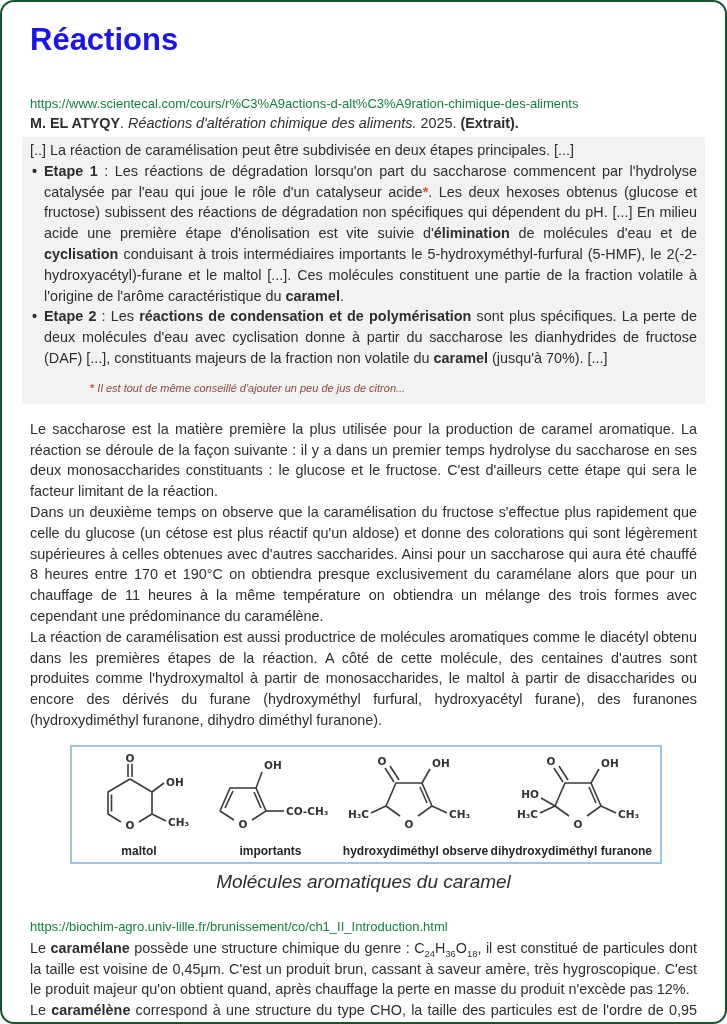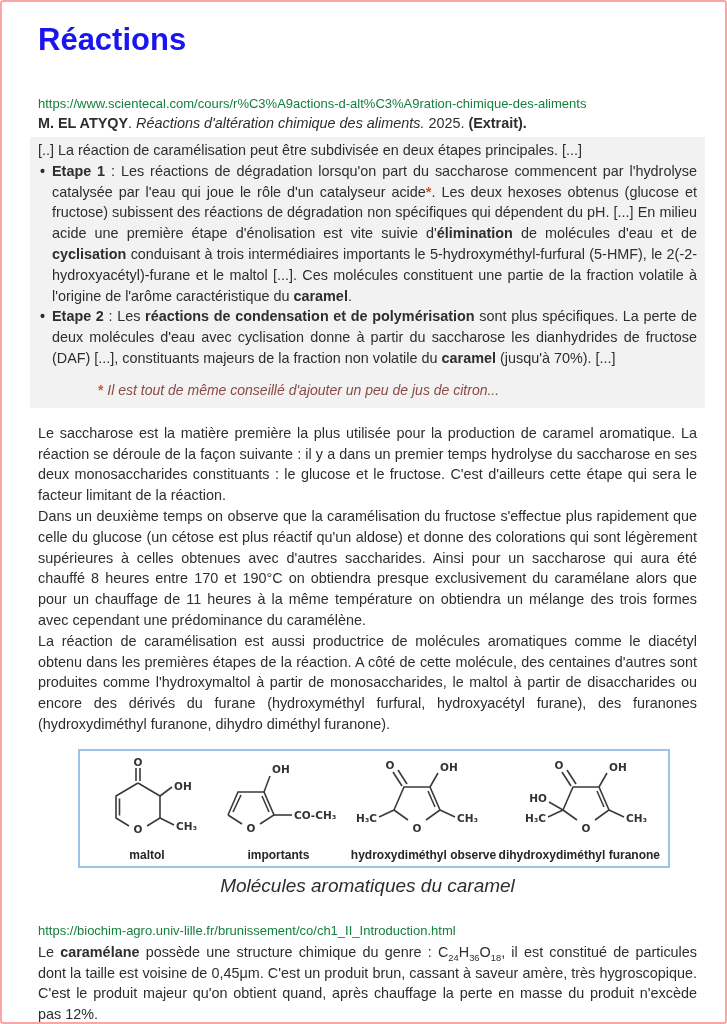--- a/index.html
+++ b/index.html
@@ -1,37 +1,37 @@
 <!DOCTYPE html>
 <html lang="fr"><head>
 <meta charset="utf-8">
 <style>
   html,body { margin:0; padding:0; background:#ffffff; }
   .page {
     width:727px; height:1024px; box-sizing:border-box;
-    border:2px solid #fca5a5; border-radius:3px;
+    border:2px solid #14532d; border-radius:14px;
     background:#ffffff; overflow:hidden;
-    padding:16px 28px 10px 36px;
+    padding:16px 28px 10px 28px;
     font-family:"Liberation Sans", sans-serif;
     color:#2e2e2e;
   }
   .doc-title { font-size:31px; font-weight:bold; color:#1a14f0; margin:4px 0 0 0; }
   a.url {
     display:inline-block; color:#15803d; 
     font-size:13px; line-height:19px; cursor:pointer; word-break:break-all;
   }
   .url-row1 { margin-top:36px; }
   .citation { font-size:14.4px; line-height:20px; }
   .extract-box {
     background:#f2f2f2; margin:4px -8px 0 -8px; padding:3px 8px 10px 8px;
   }
   .body-text { font-size:14.4px; line-height:20.8px; text-align:justify; }
   .bullet { position:relative; padding-left:14px; }
   .bullet::before { content:"\2022"; position:absolute; left:2px; top:0; font-weight:bold; }
-  .footnote { margin-top:13px; padding-left:60px; font-size:14px; text-align:left; }
+  .footnote { margin-top:13px; padding-left:60px; font-size:11px; text-align:left; }
   .section2 { margin-top:15px; }
   .section3 { margin-top:24px; }
   .sec-url { margin-bottom:2px; }
   sub { font-size:0.65em; line-height:0; }
   .figure-box {
     margin:14px 0 0 40px; width:592px; box-sizing:border-box;
     border:2px solid #9dc3e6; background:#ffffff;
     display:flex; justify-content:space-between; align-items:flex-end;
     padding:6px 8px 4px 8px;
   }

